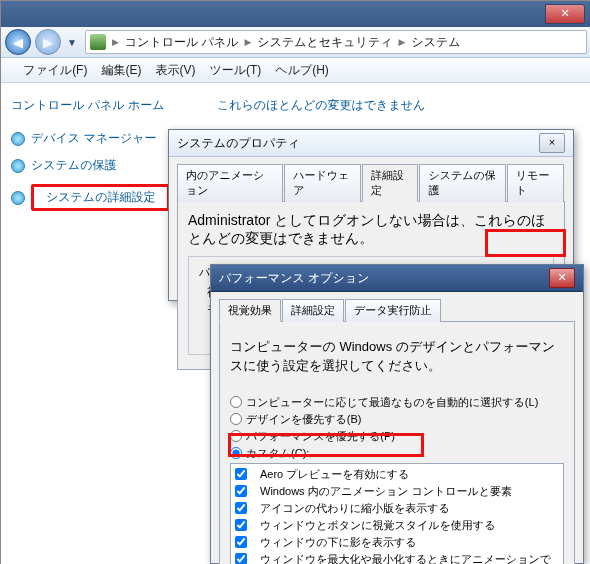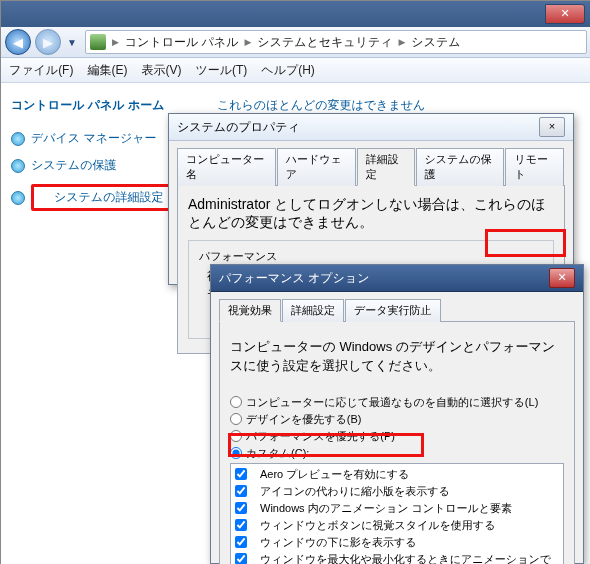--- a/index.html
+++ b/index.html
@@ -8,29 +8,29 @@
 .cp{position:absolute;left:0;top:0;right:0;height:564px;background:#fff}
 .titlebar{height:26px;background:linear-gradient(#4d6e9c,#3a5a87);display:flex;align-items:center;padding:0 6px;color:#fff}
 .titlebar .close{margin-left:auto;width:38px;height:18px;border:1px solid #2e466b;background:linear-gradient(#e48b8b,#c43c3c);border-radius:0 3px 3px 0;text-align:center;font-size:11px;line-height:16px;color:#fff}
 .addr{height:30px;background:linear-gradient(#f4f7fc,#dde6f3);display:flex;align-items:center;padding:0 4px;border-bottom:1px solid #b7c6da}
 .nav-btn{width:24px;height:24px;border-radius:50%;background:radial-gradient(#bfe3ff,#2a6fbf);display:flex;align-items:center;justify-content:center;color:#fff;font-size:13px;margin-right:4px;border:1px solid #1e4e86}
 .chev{color:#2a4a7a;font-size:10px;margin:0 2px}
 .crumb{color:#1a1a1a;padding:0 4px;white-space:nowrap}
 .crumb-sep{color:#777;font-size:9px;margin:0 2px}
 .crumb-wrap{display:flex;align-items:center;background:#fff;border:1px solid #aab8cb;border-radius:2px;height:22px;flex:1;padding:0 4px;margin-left:6px}
 .crumb-icon{width:16px;height:16px;background:linear-gradient(#9ed38a,#3e7e2b);border-radius:2px;margin-right:4px}
-.menubar{height:24px;background:linear-gradient(#fafcff,#e9eff8);display:flex;align-items:center;padding:0 8px;border-bottom:1px solid #c9d5e6}
+.menubar{height:24px;background:linear-gradient(#fafcff,#e9eff8);display:flex;align-items:center;padding:0 22px;border-bottom:1px solid #c9d5e6}
 .menu-item{margin-right:14px;color:#222}
 .body{display:flex;height:calc(100% - 80px)}
 .sidebar{width:190px;padding:14px 10px;display:flex;flex-direction:column;gap:10px}
-.sidebar .heading{color:#035a9c;font-weight:bold;margin-bottom:6px}
+.sidebar .heading{color:#035a9c;font-weight:normal;margin-bottom:6px}
 .side-link{display:flex;align-items:center;gap:6px;color:#035a9c}
 .side-link .dot{width:12px;height:12px;border-radius:50%;background:radial-gradient(#aee7ff,#3aa1d8);border:1px solid #2b7bab}
 .content-head{color:#035a9c;padding:14px 0 0 6px}
-.hl-red{border:3px solid #e11; padding:2px 20px; border-radius:2px}
+.hl-red{border:3px solid #e11; padding:2px 12px; border-radius:2px}
 
 .dlg{position:absolute;background:#f0f0f0;border:1px solid #6b7b91;box-shadow:2px 3px 8px rgba(0,0,0,0.35)}
 .dlg .caption{height:26px;background:linear-gradient(#f7fbff,#dfe9f5);display:flex;align-items:center;padding:0 8px;border-bottom:1px solid #b7c3d4}
 .dlg .caption .x{margin-left:auto;width:24px;height:18px;border:1px solid #8a98ab;background:linear-gradient(#f4f6f9,#d7dde6);text-align:center;font-size:11px;line-height:16px;border-radius:2px}
 .tabs{display:flex;margin:6px 8px 0 8px}
 .tab{border:1px solid #9da9b8;border-bottom:none;background:linear-gradient(#fafcff,#e8ecf2);padding:3px 8px;margin-right:1px;font-size:11px;position:relative;top:1px}
 .tab.sel{background:#f0f0f0;border-bottom:1px solid #f0f0f0;z-index:2}
 .tabpage{border:1px solid #9da9b8;margin:0 8px 8px 8px;padding:10px 10px 14px 10px;background:#f0f0f0}
 .note{font-size:14px;margin-bottom:8px}
 .group{border:1px solid #c2c9d2;padding:8px 10px 10px 10px;background:#f0f0f0}
@@ -96,27 +96,27 @@
             <span class="dot"></span>
             <span class="hl-red">システムの詳細設定</span>
           </div>
       </div>
       <div>
         <div class="content-head">これらのほとんどの変更はできません</div>
       </div>
     </div>
   </div>
 
-  <div class="dlg" style="left:167px;top:112px;width:404px;height:170px">
+  <div class="dlg" style="left:167px;top:128px;width:404px;height:170px">
     <div class="caption">
       <span>システムのプロパティ</span>
       <div class="x">×</div>
     </div>
     <div class="tabs">
-      <div class="tab">コンピューター名</div>
+      <div class="tab">内のアニメーション</div>
       <div class="tab">ハードウェア</div>
       <div class="tab sel">詳細設定</div>
       <div class="tab">システムの保護</div>
       <div class="tab">リモート</div>
     </div>
     <div class="tabpage">
       <div class="note">Administrator としてログオンしない場合は、これらのほとんどの変更はできません。</div>
       <div class="group">
         <div class="glabel">パフォーマンス</div>
         <div class="gbody">視覚効果、プロセッサのスケジュール、メモリ使用、および仮想メモリ</div>
@@ -158,25 +158,25 @@
             <span>カスタム(C):</span>
           </label>
         </div>
       <div class="listbox" id="checks">
           <div class="chk">
             <input type="checkbox" checked="" style="">
             <span>Aero プレビューを有効にする</span>
           </div>
           <div class="chk">
             <input type="checkbox" checked="" style="">
-            <span>アイコンの代わりに縮小版を表示する</span>
+            <span>Windows 内のアニメーション コントロールと要素</span>
           </div>
           <div class="chk">
             <input type="checkbox" checked="" style="">
-            <span>Windows 内のアニメーション コントロールと要素</span>
+            <span>アイコンの代わりに縮小版を表示する</span>
           </div>
           <div class="chk">
             <input type="checkbox" checked="" style="">
             <span>ウィンドウとボタンに視覚スタイルを使用する</span>
           </div>
           <div class="chk">
             <input type="checkbox" checked="" style="">
             <span>ウィンドウの下に影を表示する</span>
           </div>
           <div class="chk">

